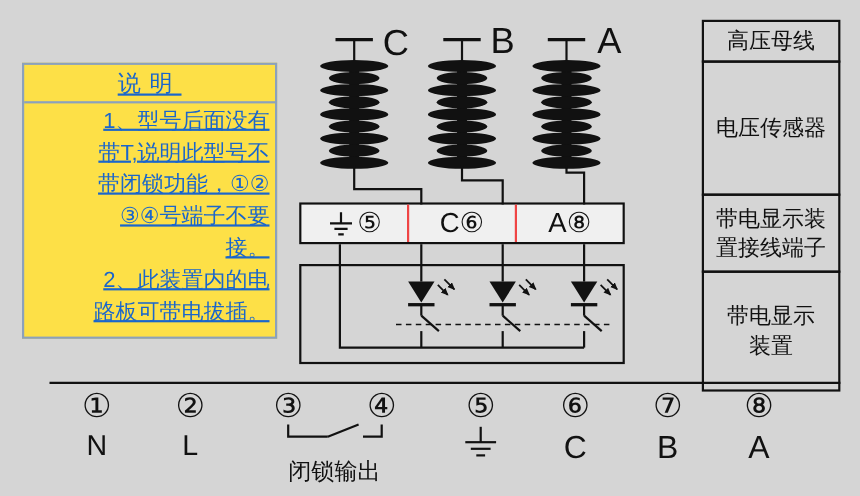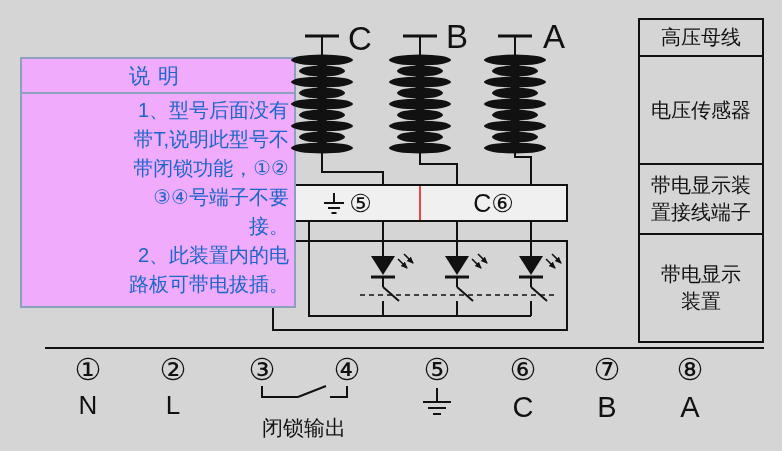--- a/index.html
+++ b/index.html
@@ -7,22 +7,22 @@
   .stage {
     position:relative; width:782px; height:451px; background:#d5d5d5;
     font-family:"Liberation Sans","DejaVu Sans",sans-serif; overflow:hidden;
   }
   .overlay { position:absolute; left:0; top:0; z-index:4; pointer-events:none; }
   .box { position:absolute; border:2px solid #111; z-index:2; }
   .blue { color:#1a66cc; }
 
   
   .notes {
-    position:absolute; left:20px; top:57px; width:276px; height:251px;
-    border:2px solid #8ba1bd; z-index:3; color:#1a66cc; background:#f0abfc;
+    position:absolute; left:20px; top:57px; width:232px; height:251px;
+    border:2px solid #8ba1bd; z-index:3; color:#1a66cc; background:#fde047;text-decoration:underline;
   }
   .notes-title {
     text-align:center; font-size:21px; padding:3px 0 2px;
     border-bottom:2px solid #8ba1bd; letter-spacing:8px;
   }
   .notes-body { white-space:pre-line; font-size:20px; line-height:29px; padding:2px 5px 0 6px;text-align:right; }
 
   
   .phase-label { position:absolute; font-size:33px; color:#111; z-index:3; }
 
@@ -160,27 +160,28 @@
         <g stroke="#111" stroke-width="2" fill="none">
           <path d="M13,2 V12"></path>
           <path d="M3,12 H23"></path>
           <path d="M7,17 H19"></path>
           <path d="M10.5,22 H15.5"></path>
         </g>
       </svg>
       <span>⑤</span>
     </div>
     <div class="cell">C⑥</div>
+    <div class="cell">A⑧</div>
   </div>
 
   <div class="box ledbox"></div>
 
   <div class="rpanel">
     <div class="rrow" style="height:39px">高压母线</div>
-    <div class="rrow" style="height:110px">电压传感器</div>
+    <div class="rrow" style="height:123px">电压传感器</div>
     <div class="rrow" style="height:72px">带电显示装
 置接线端子</div>
     <div class="rrow" style="height:110px">带电显示
 装置</div>
   </div>
 
   <span class="bnum" style="left:88px">①</span>
   <span class="bnum" style="left:173px">②</span>
   <span class="bnum" style="left:262px">③</span>
   <span class="bnum" style="left:347px">④</span>

